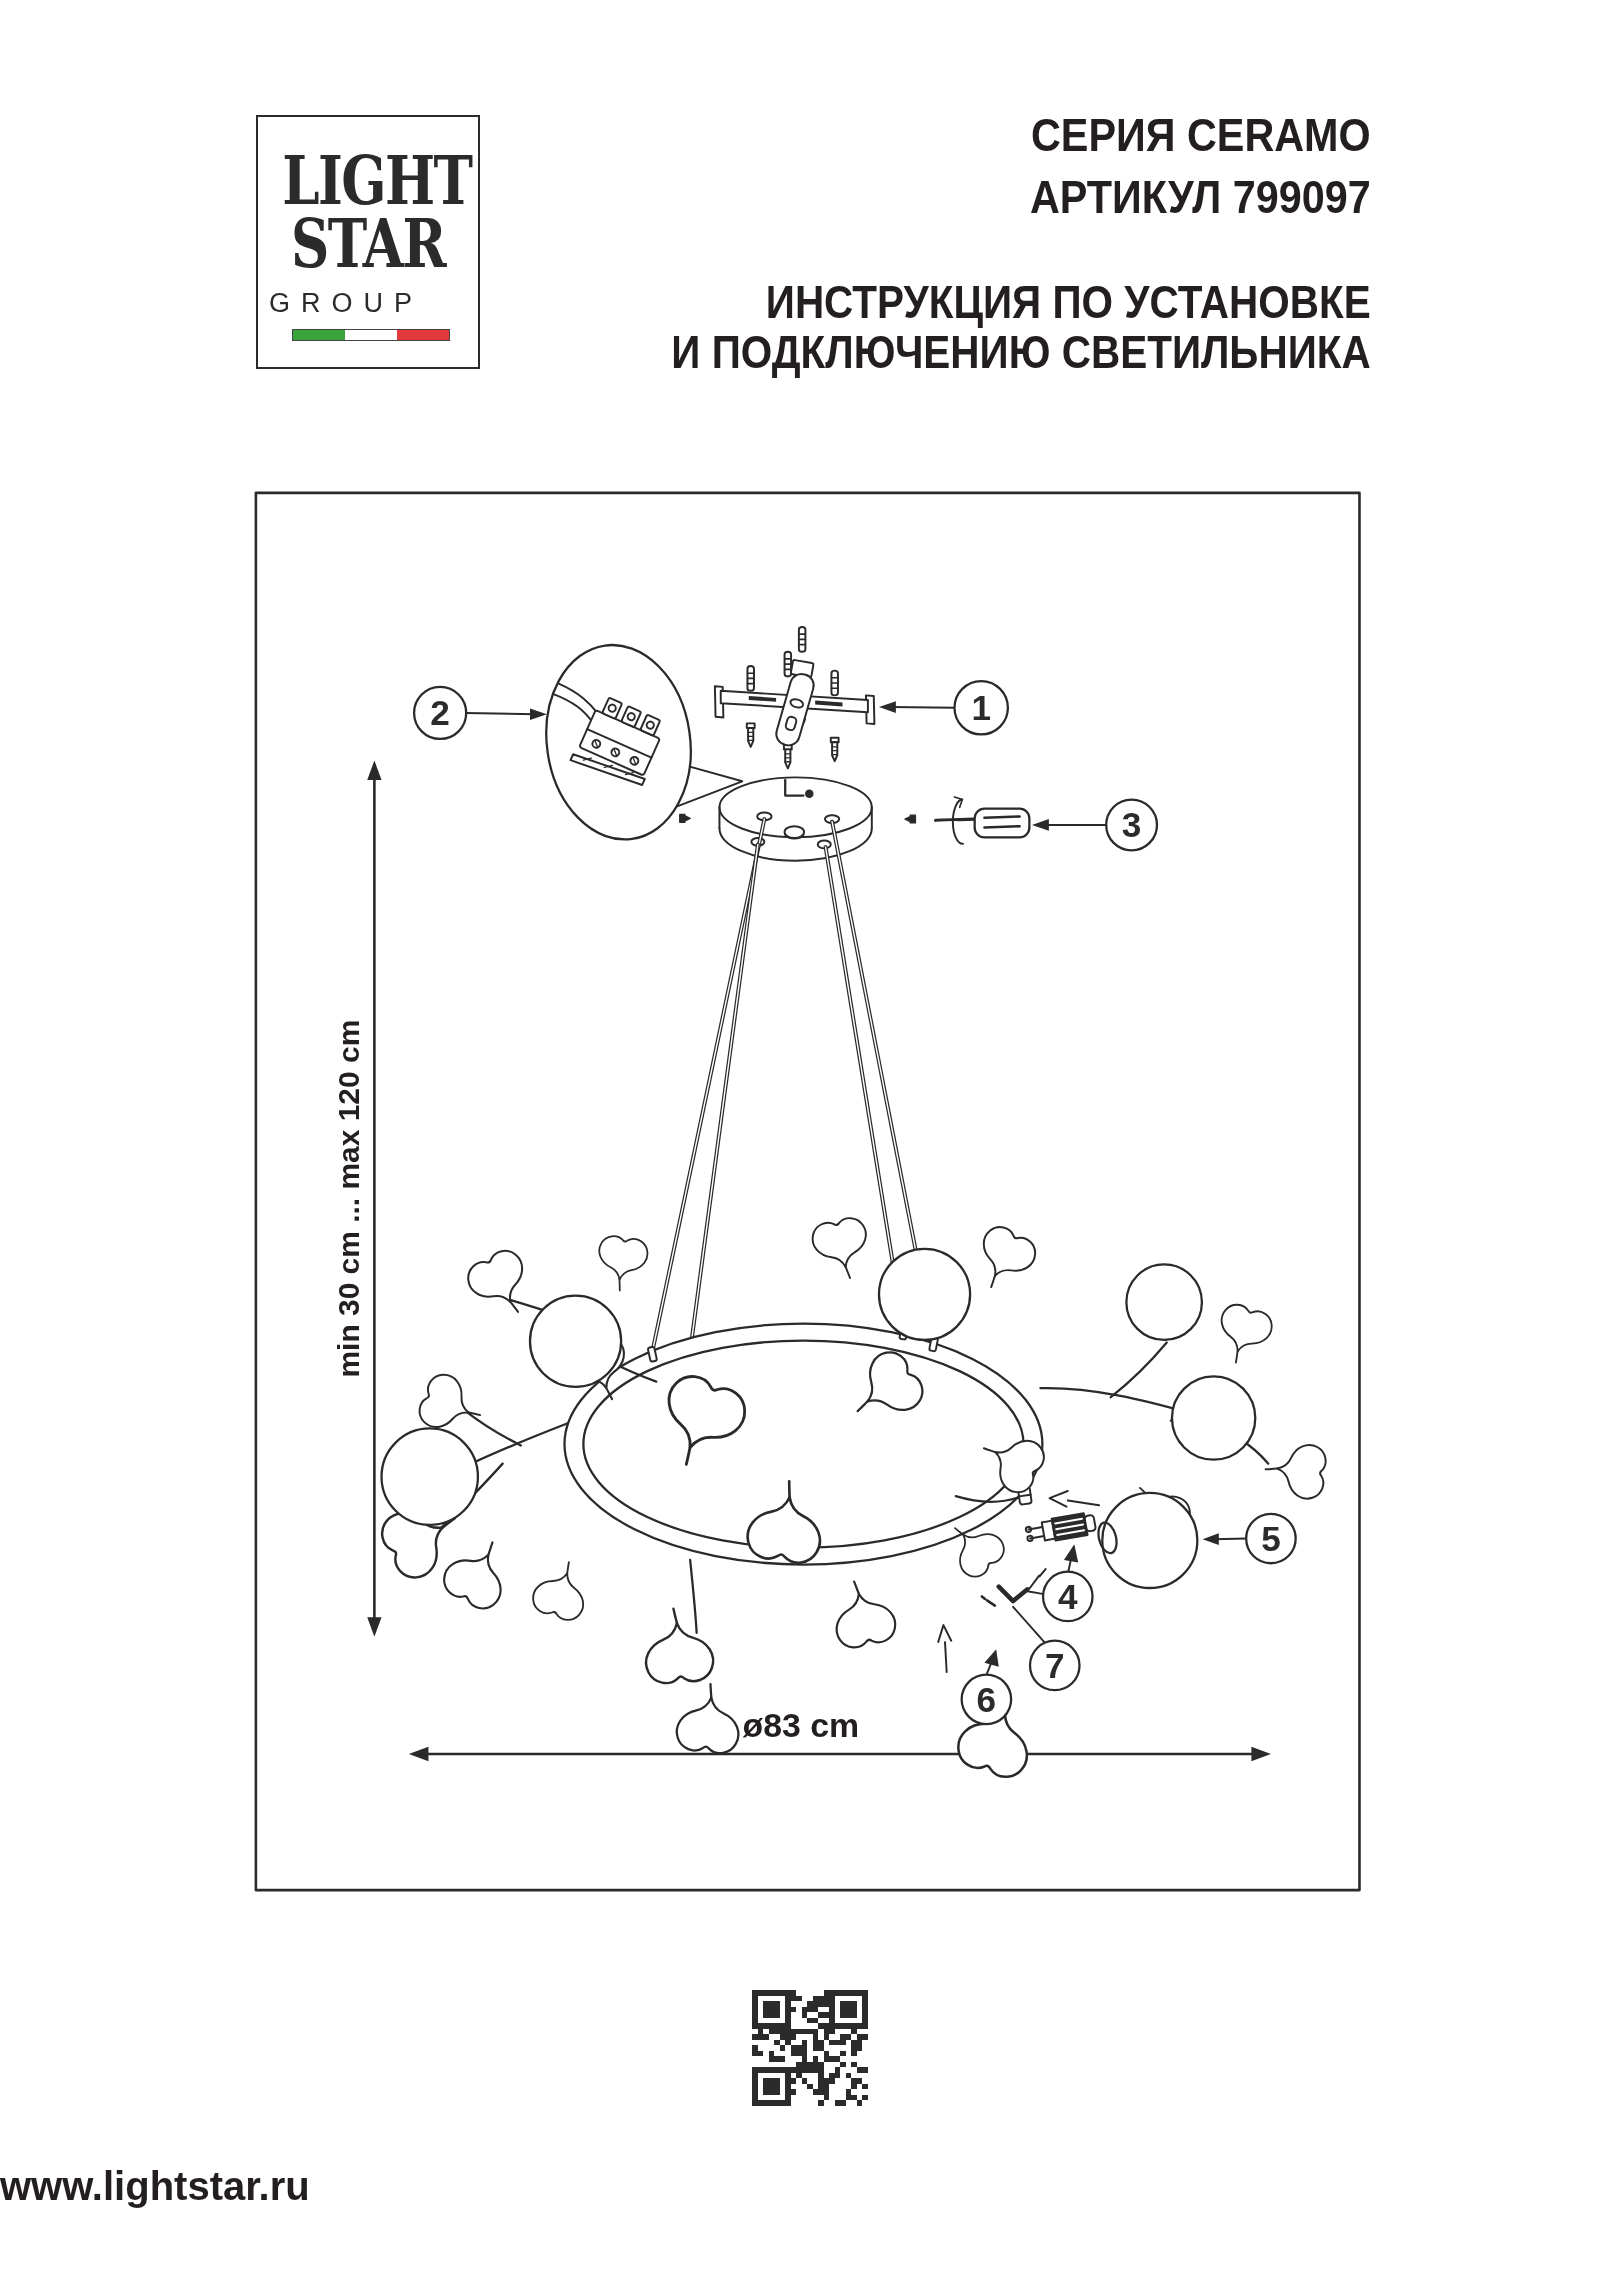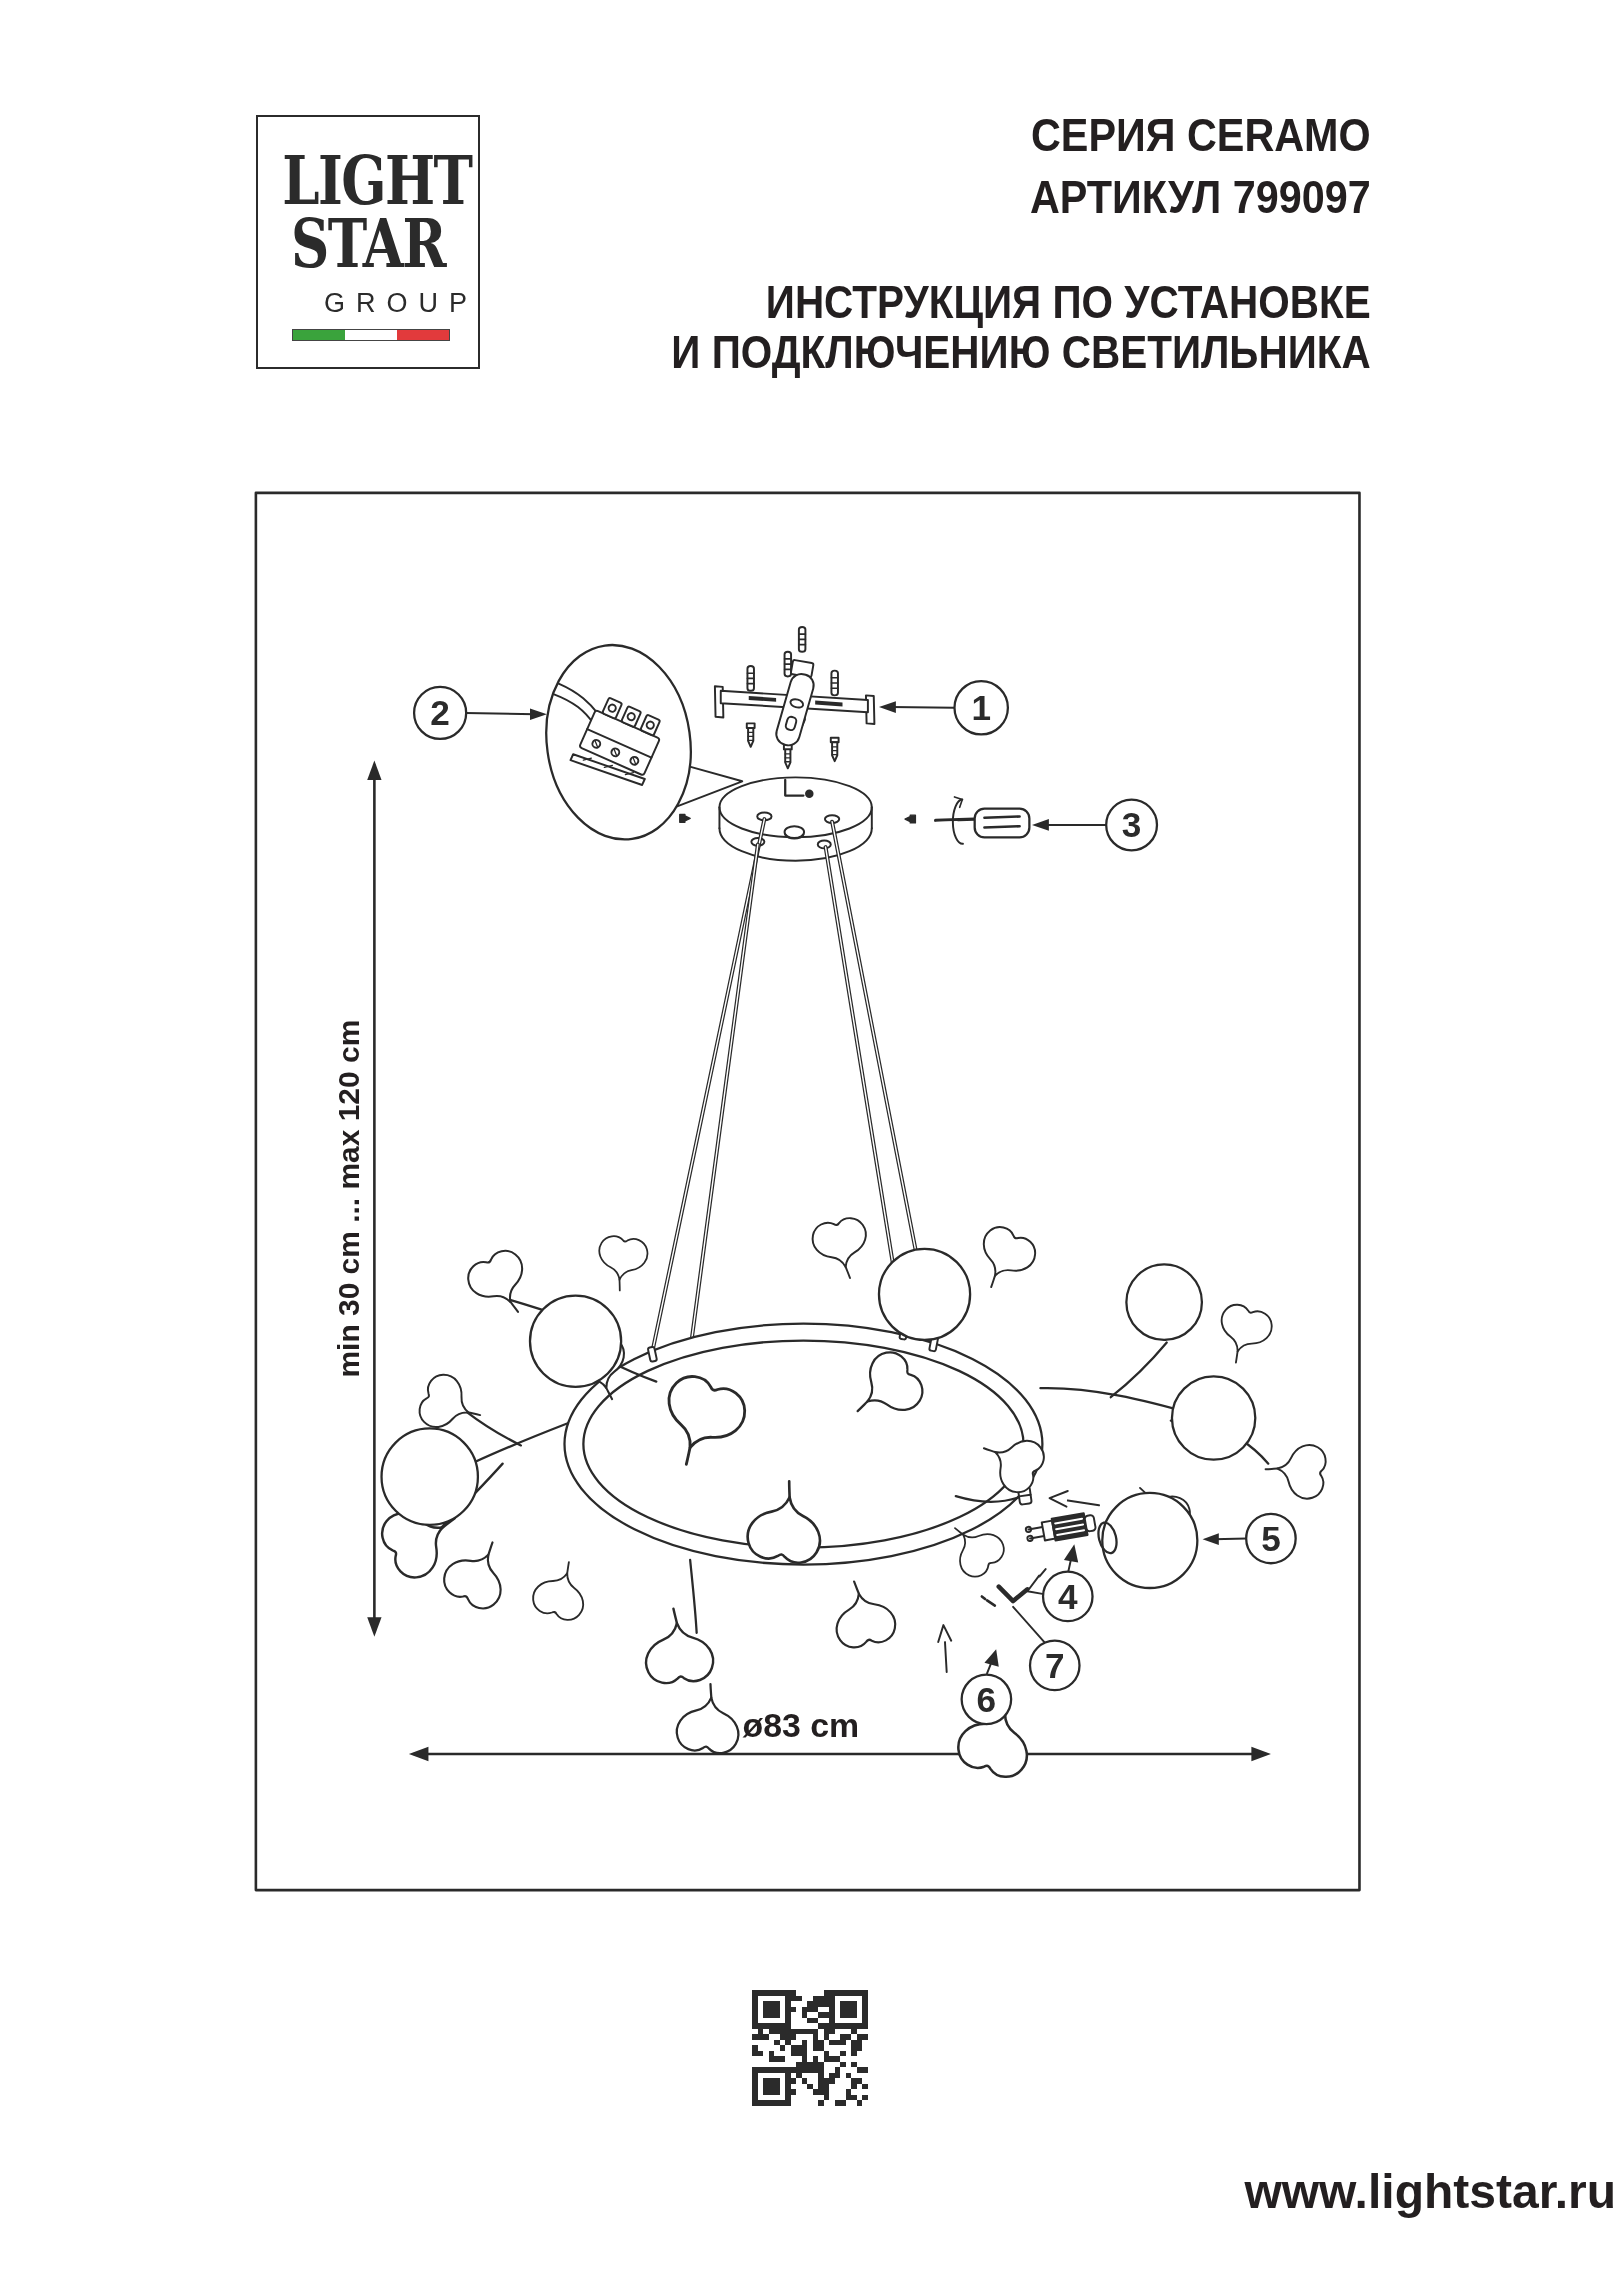--- a/index.html
+++ b/index.html
@@ -8,40 +8,40 @@
     font-family:"Liberation Sans",sans-serif;color:#231f20;overflow:hidden;
   }
   
   .logo-box{position:absolute;left:256px;top:115px;width:224px;height:254px;
     border:2.6px solid #2b2b2b;box-sizing:border-box;background:#fff;}
   .logo-word{position:absolute;left:0;right:0;text-align:center;
     font-family:"DejaVu Serif","Liberation Serif",serif;font-weight:700;color:#2b2b2b;
     font-size:68px;line-height:1;transform:scaleX(0.78);letter-spacing:-2px;}
   .logo-word.w1{top:29px;}
   .logo-word.w2{top:92px;}
-  .logo-group{position:absolute;left:0;right:0;top:171px;text-align:right;
+  .logo-group{position:absolute;left:0;right:0;top:171px;text-align:left;
     font-size:27px;font-weight:400;color:#2b2b2b;letter-spacing:11px;text-indent:11px;}
   .logo-flag{position:absolute;left:34px;top:212px;width:156px;height:9.8px;
     border:1.3px solid #444;box-sizing:content-box;display:flex;}
   .logo-flag span{flex:1 1 33.3%;height:100%;}
   
   .hdr{position:absolute;right:245px;top:104px;text-align:right;font-weight:700;color:#231f20;}
   .hdr .t1{font-size:47px;line-height:62px;transform:scaleX(0.88);transform-origin:100% 50%;white-space:nowrap;}
   .hdr .t2{font-size:47px;line-height:62px;transform:scaleX(0.88);transform-origin:100% 50%;white-space:nowrap;}
   .hdr .gap{height:49px;}
   .hdr .t3,.hdr .t4{font-size:46px;line-height:50px;transform:scaleX(0.88);transform-origin:100% 50%;white-space:nowrap;}
   
   .footer-article{position:absolute;left:0;width:100%;top:1940px;text-align:center;
     font-size:39px;font-weight:700;color:#2b2526;letter-spacing:1.3px;}
   .qr{position:absolute;left:752px;top:1990px;width:116px;height:116px;
     display:grid;grid-template-columns:repeat(21,1fr);grid-template-rows:repeat(21,1fr);background:#fff;}
   .qr i{display:block;}
   .qr i.b{background:#2b2b2b;}
-  .url{position:absolute;left:0;width:100%;top:2164px;text-align:right;
-    font-size:48px;font-weight:700;color:#231f20;}
+  .url{position:absolute;left:0;width:100%;top:2164px;text-align:left;
+    font-size:40px;font-weight:700;color:#231f20;}
   
   svg.diagram{position:absolute;left:0;top:0;}
   .dimtxt{font-family:"Liberation Sans",sans-serif;font-weight:700;fill:#231f20;}
   .callnum{font-family:"Liberation Sans",sans-serif;font-weight:700;fill:#2b2b2b;}
 </style>
 </head>
 <body>
 
 <div class="page">
 

